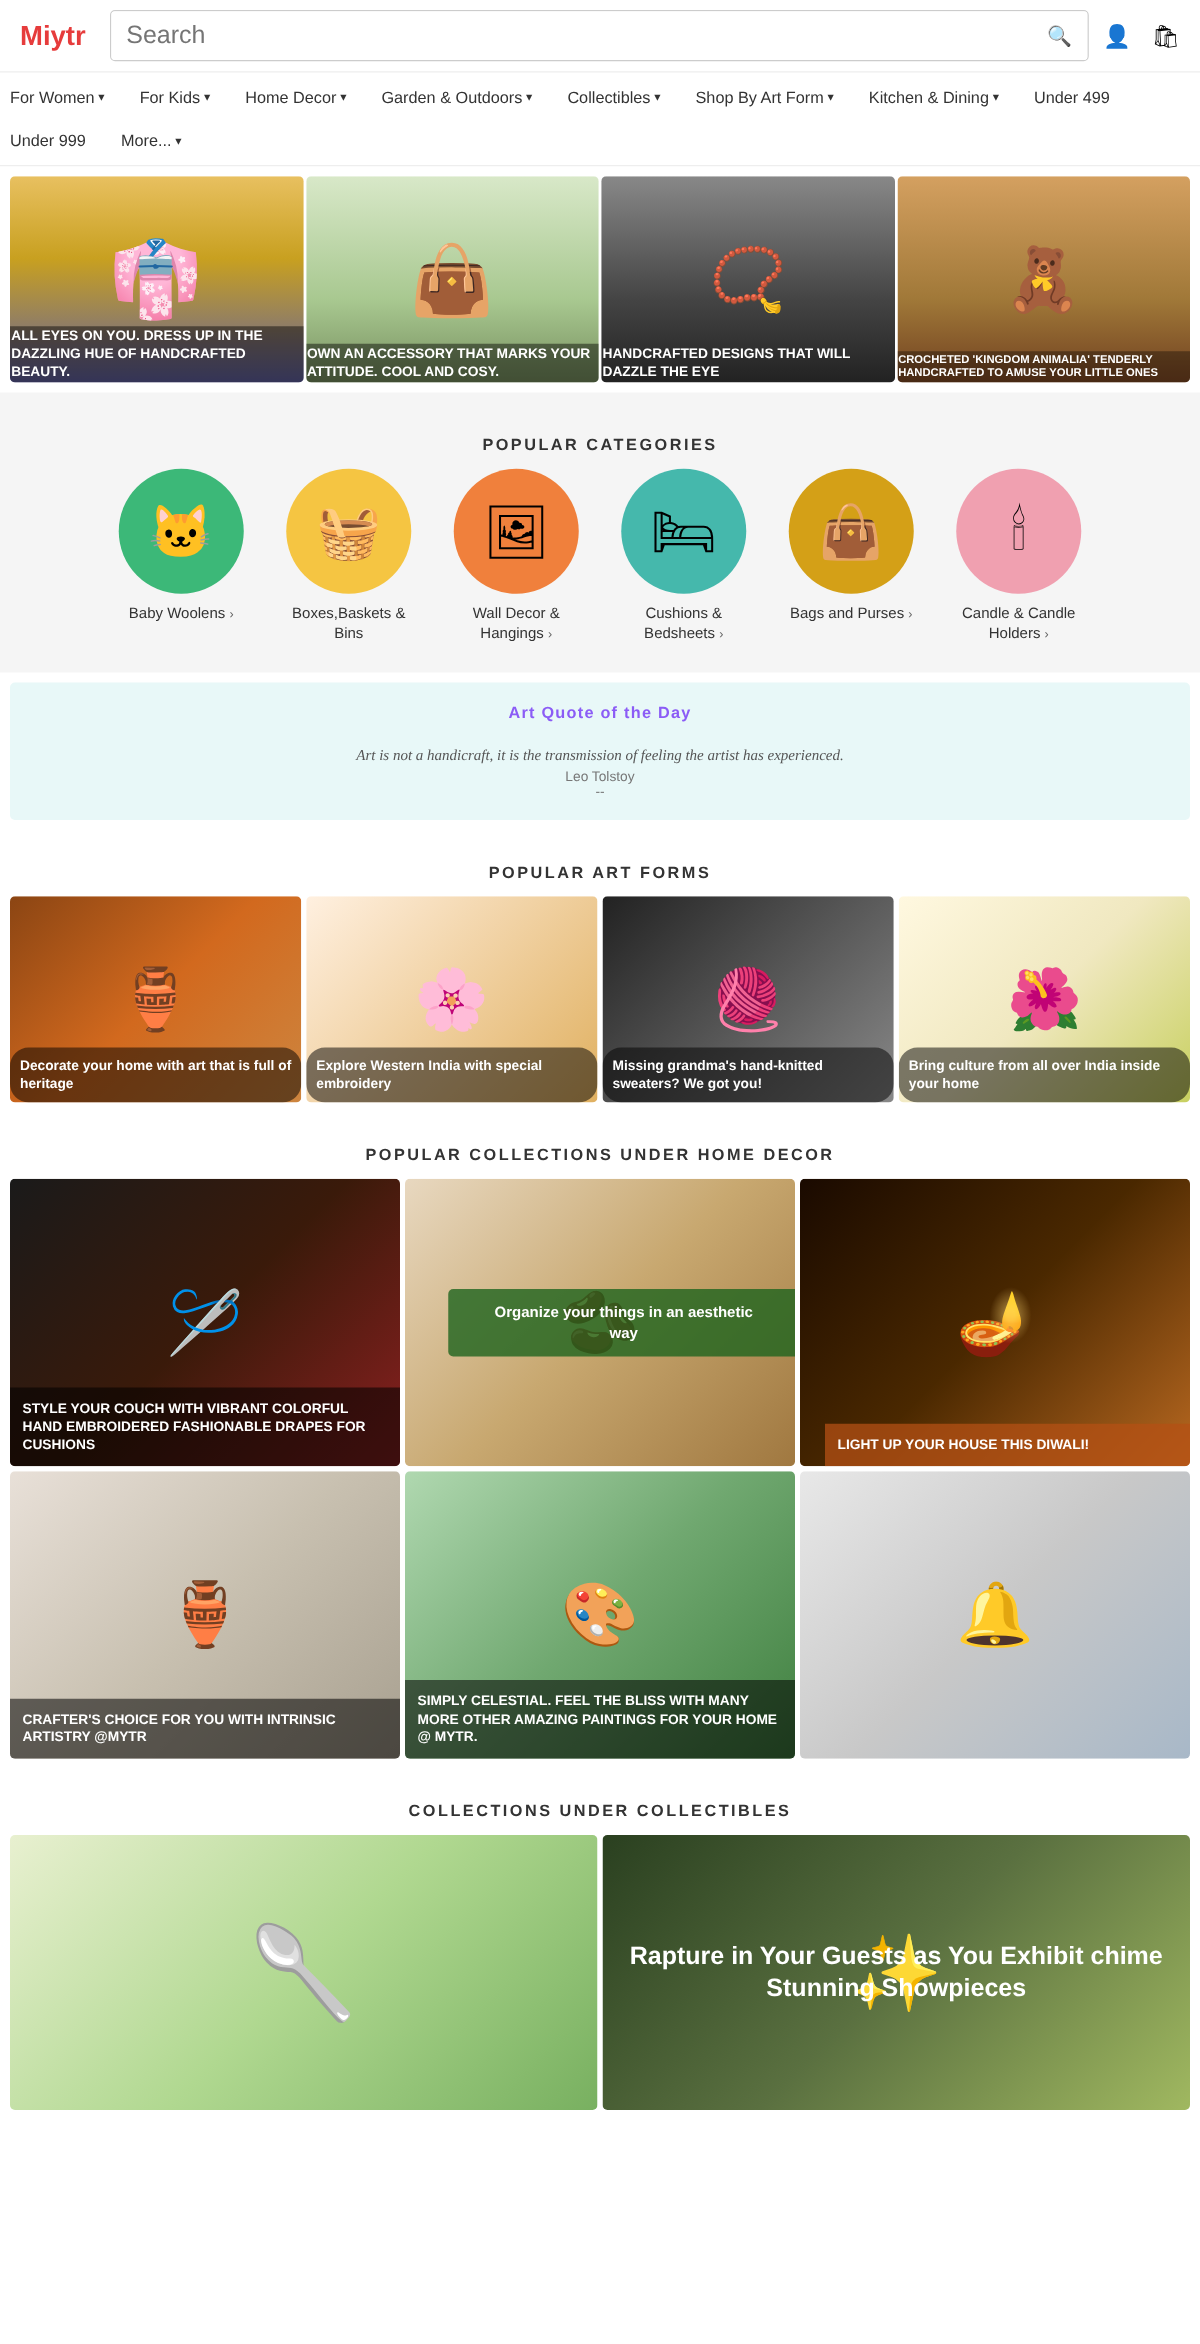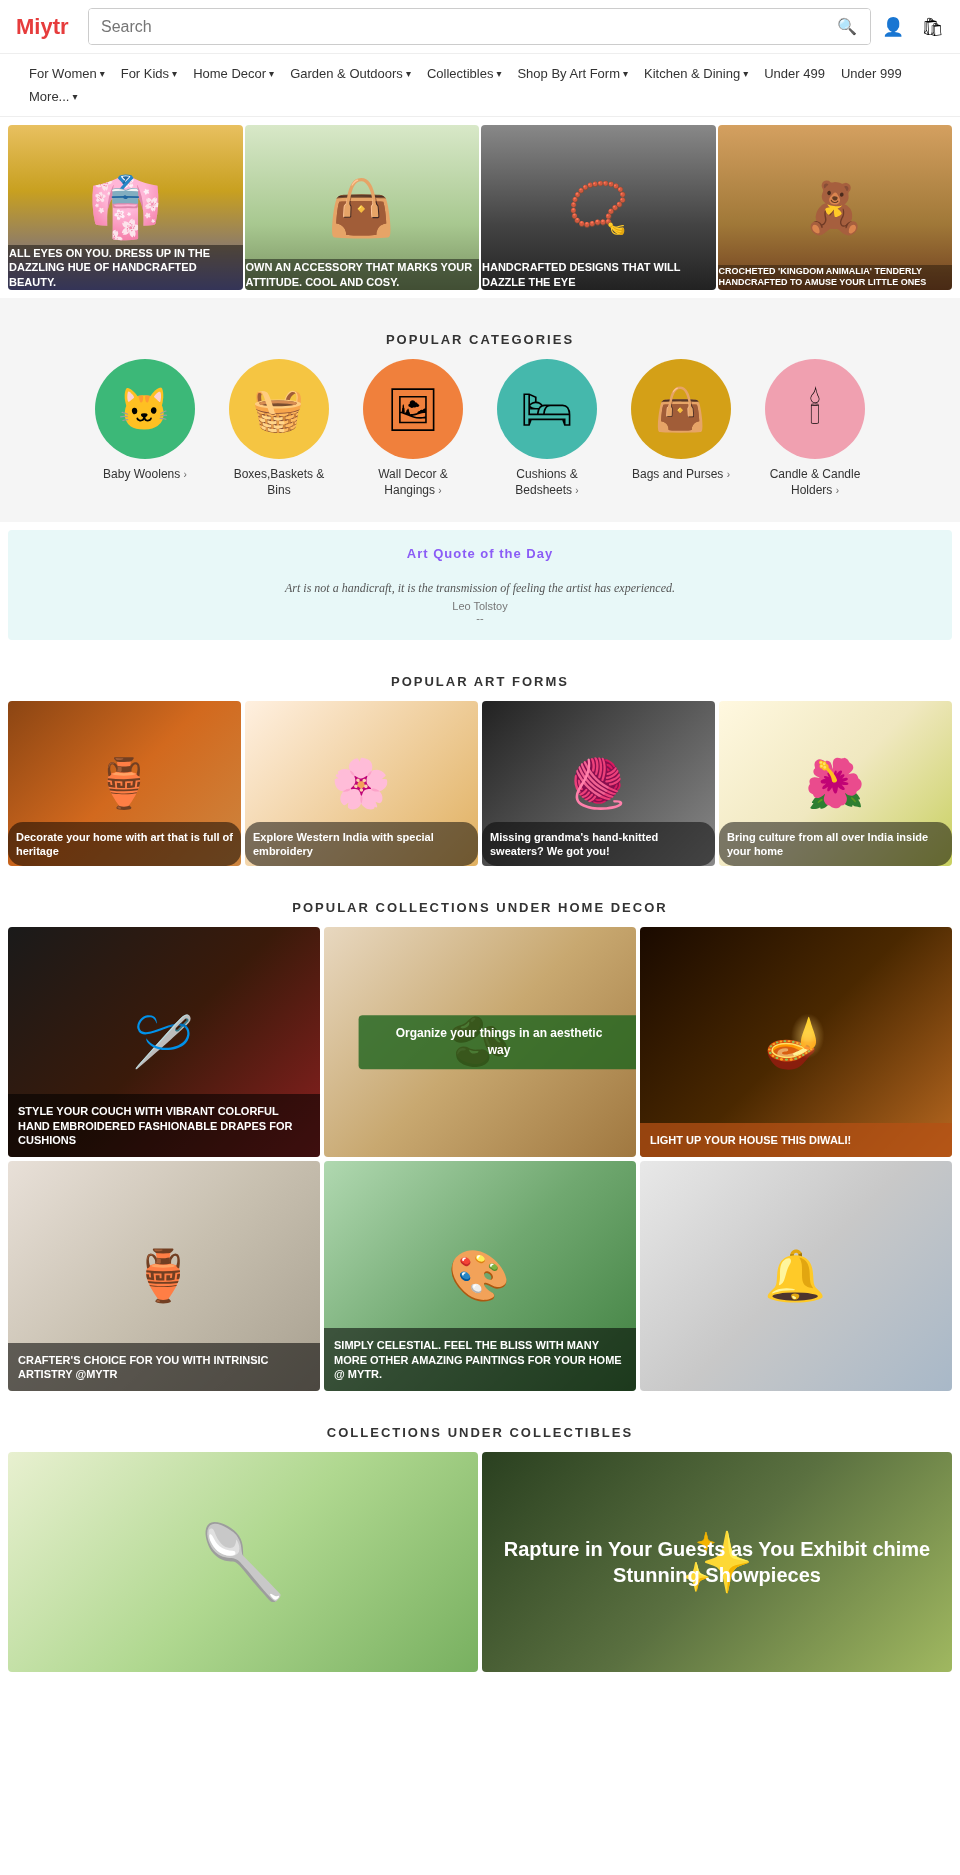--- a/index.html
+++ b/index.html
@@ -25,44 +25,44 @@
       display: flex;
       border: 1px solid #ccc;
       border-radius: 4px;
       overflow: hidden;
     }
     .search-bar input {
       flex: 1;
       padding: 8px 12px;
       border: none;
       outline: none;
-      font-size: 16px;
+      font-size: 20px;
     }
     .search-bar button {
       background: #fff;
       border: none;
       padding: 8px 12px;
       cursor: pointer;
       font-size: 16px;
     }
     .header-icons {
       display: flex;
       gap: 16px;
       font-size: 18px;
     }
     .header-icons span { cursor: pointer; }
 
     
     .nav {
       display: flex;
       align-items: center;
       flex-wrap: wrap;
-      padding: 8px 21px;
+      padding: 8px 0;
       border-bottom: 1px solid #eee;
-      gap: 0;
+      gap: 12px;
     }
     .nav-item {
       display: flex;
       align-items: center;
       gap: 3px;
       font-size: 13px;
       padding: 4px 8px;
       cursor: pointer;
       color: #333;
       white-space: nowrap;
@@ -311,21 +311,21 @@
       left: 0;
       right: 0;
       padding: 10px;
       color: #fff;
       font-size: 11px;
       font-weight: bold;
       text-transform: uppercase;
       line-height: 1.3;
     }
     .coll-overlay-dark { background: rgba(0,0,0,0.55); }
-    .coll-overlay-orange { background: rgba(180,80,20,0.75); }
+    .coll-overlay-orange { background: rgba(180,80,20,0.75); margin-left: 20px; }
 
     .coll-mid-overlay {
       position: absolute;
       top: 50%;
       left: 50%;
       transform: translate(-50%, -50%);
       background: rgba(30,100,30,0.8);
       color: #fff;
       font-size: 12px;
       font-weight: bold;

